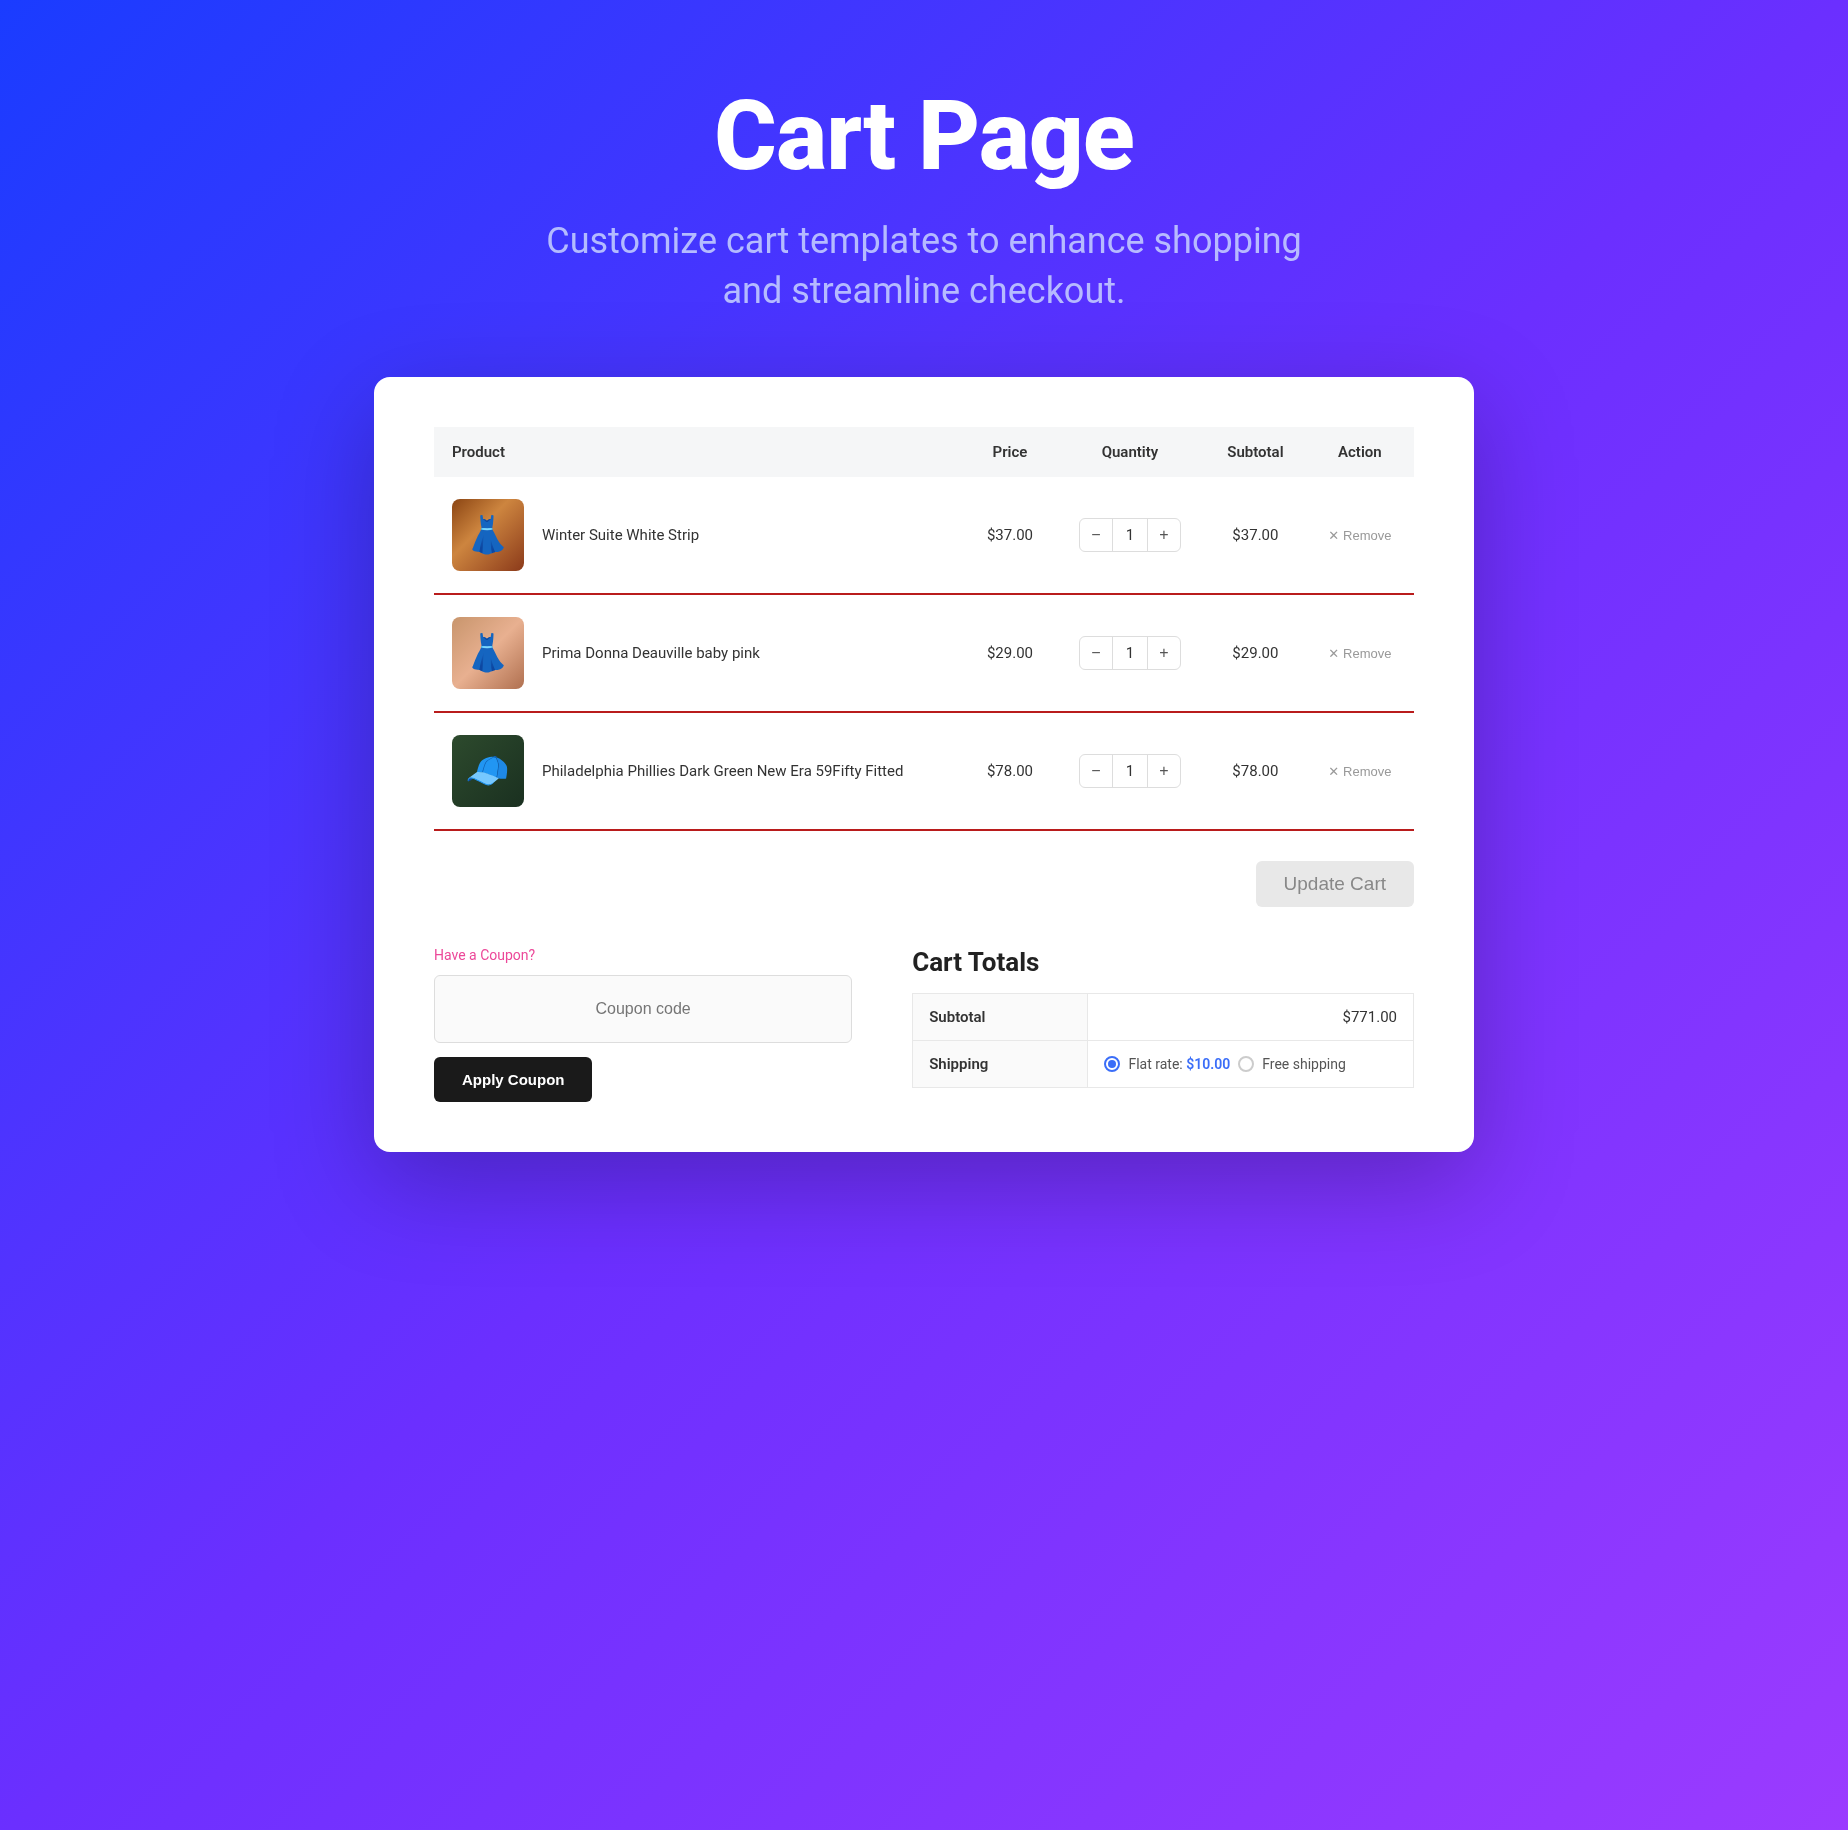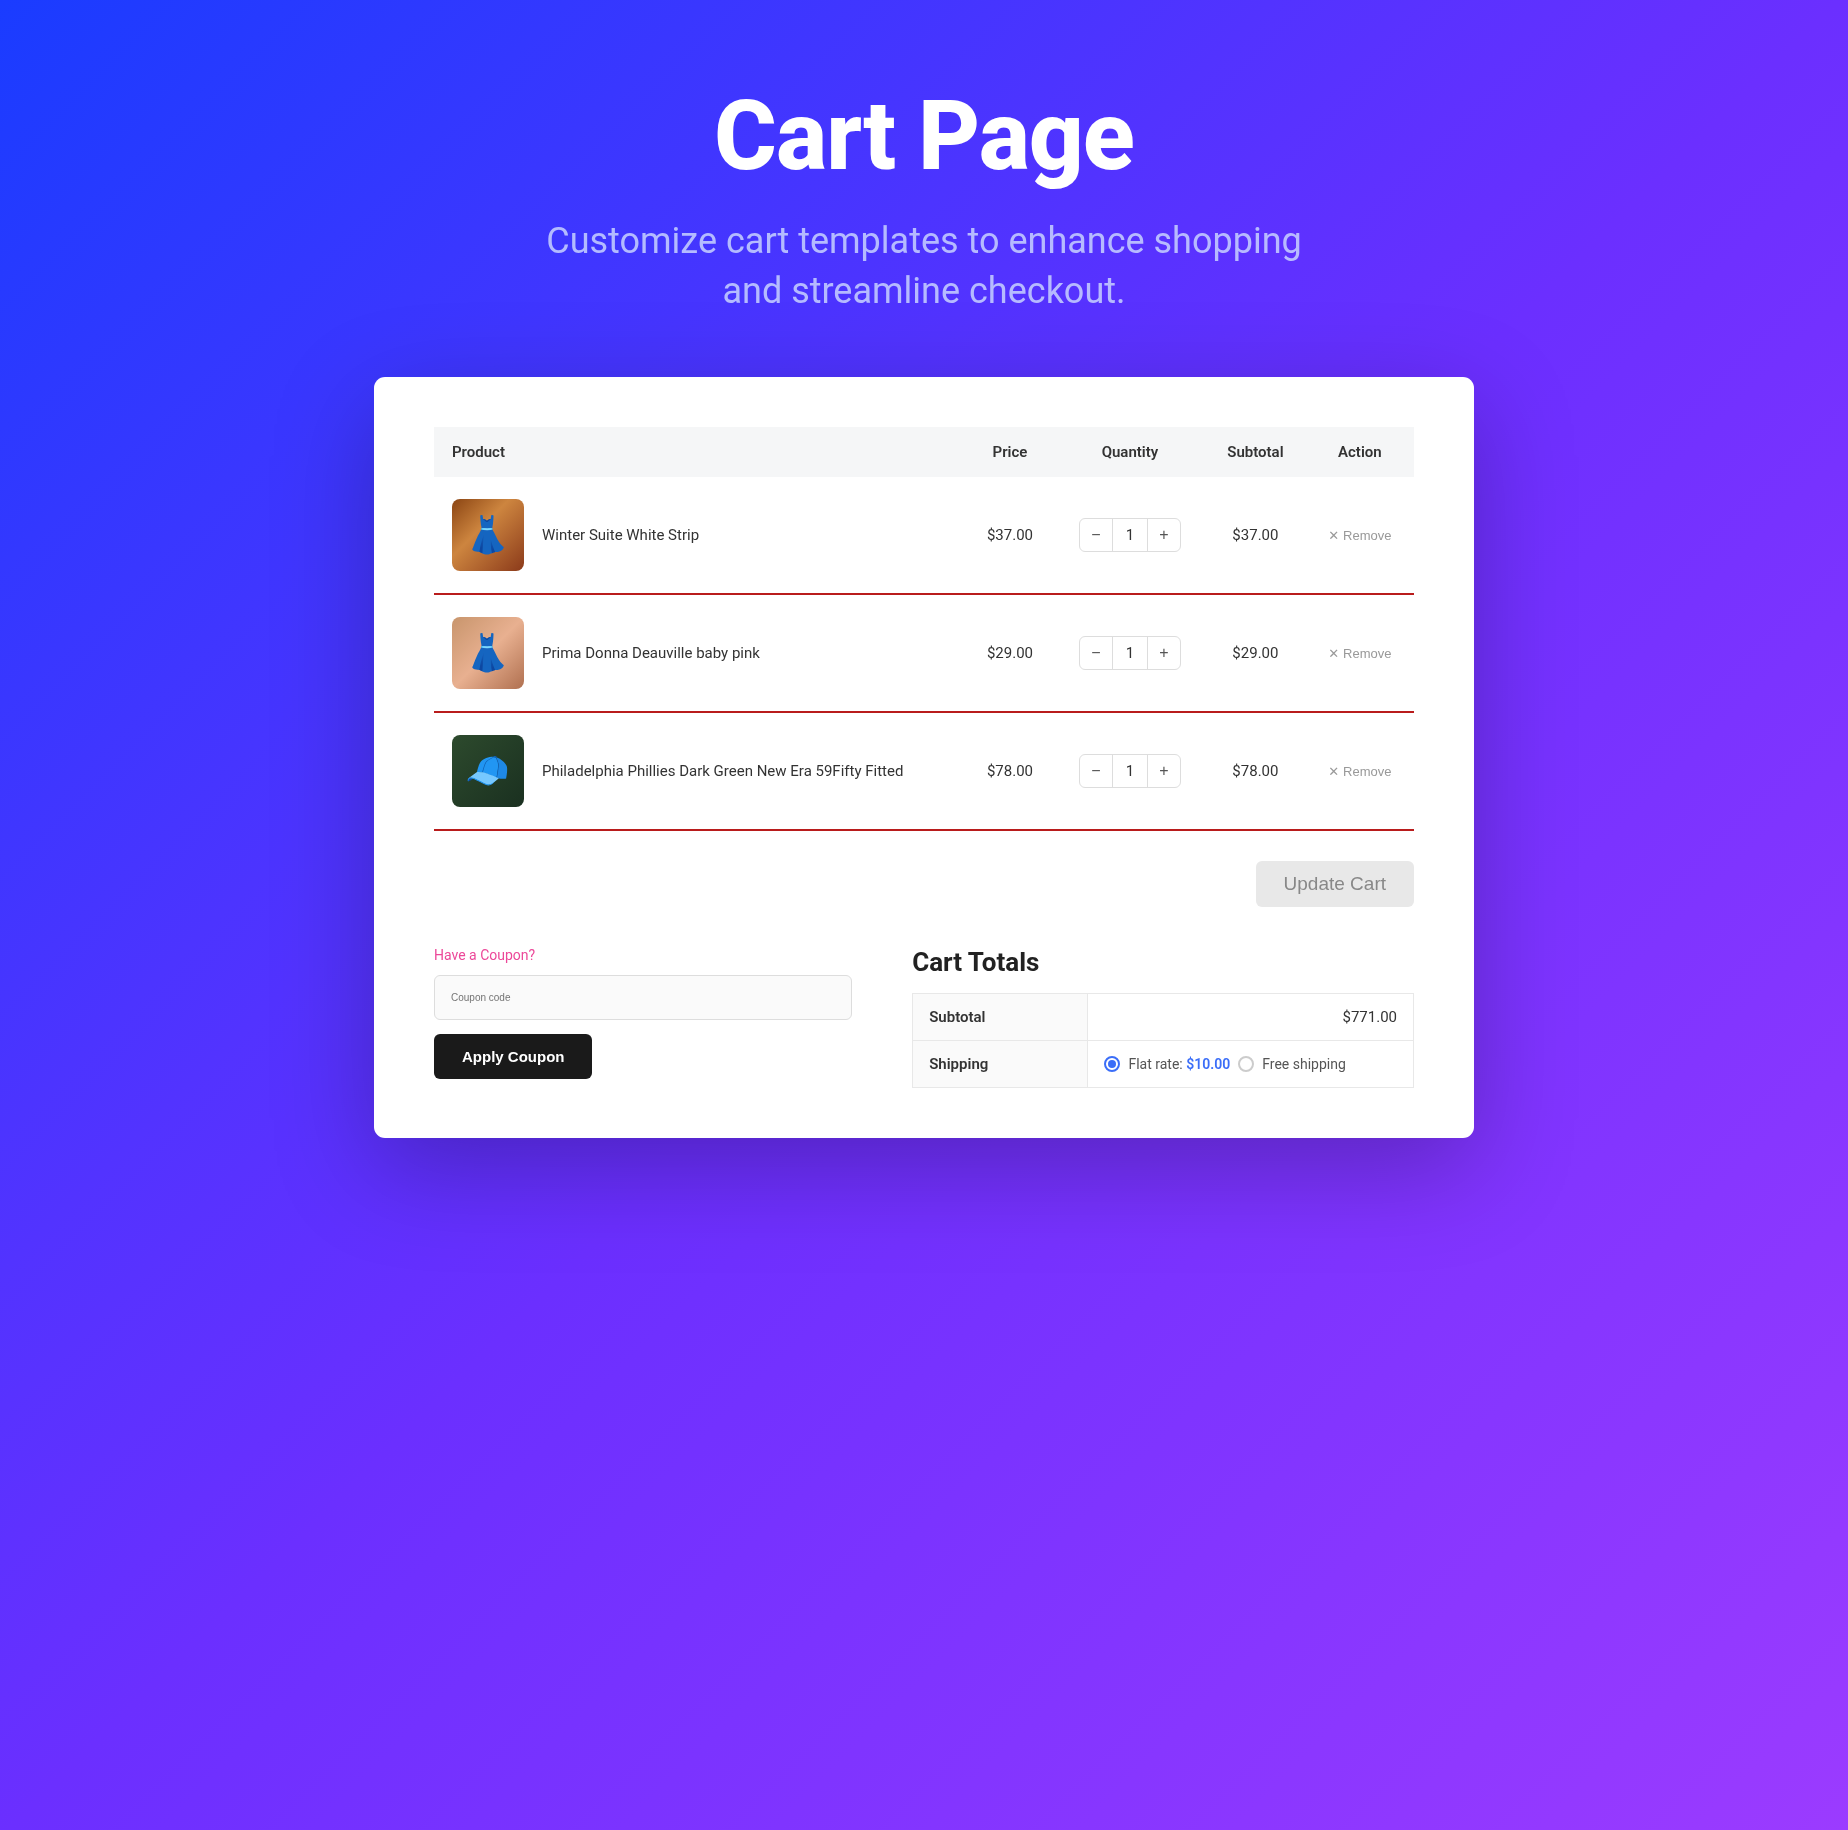--- a/index.html
+++ b/index.html
@@ -36,21 +36,21 @@
     .page-subtitle {
       font-size: 36px;
       color: rgba(200, 210, 255, 0.85);
       font-weight: 400;
       line-height: 1.4;
       max-width: 800px;
     }
 
     .cart-container {
       background: #ffffff;
-      border-radius: 11px;
+      border-radius: 16px;
       width: 1100px;
       padding: 50px 60px;
       box-shadow: 0 30px 100px rgba(0,0,0,0.25);
       min-height: 700px;
     }
 
     
     .cart-table {
       width: 100%;
       border-collapse: collapse;
@@ -241,28 +241,29 @@
     }
 
     .coupon-label {
       font-size: 14px;
       color: #ec4899;
       margin-bottom: 12px;
     }
 
     .coupon-input {
       width: 100%;
-      padding: 16px 16px;
+      padding: 24px 16px;
       border: 1px solid #ddd;
       border-radius: 6px;
-      font-size: 10px;
+      font-size: 16px;
       color: #999;
       margin-bottom: 14px;
       outline: none;
       background: #fafafa;
+      text-align: center;
     }
 
     .apply-coupon-btn {
       background: #1a1a1a;
       color: #ffffff;
       border: none;
       border-radius: 6px;
       padding: 14px 28px;
       font-size: 15px;
       font-weight: 600;

